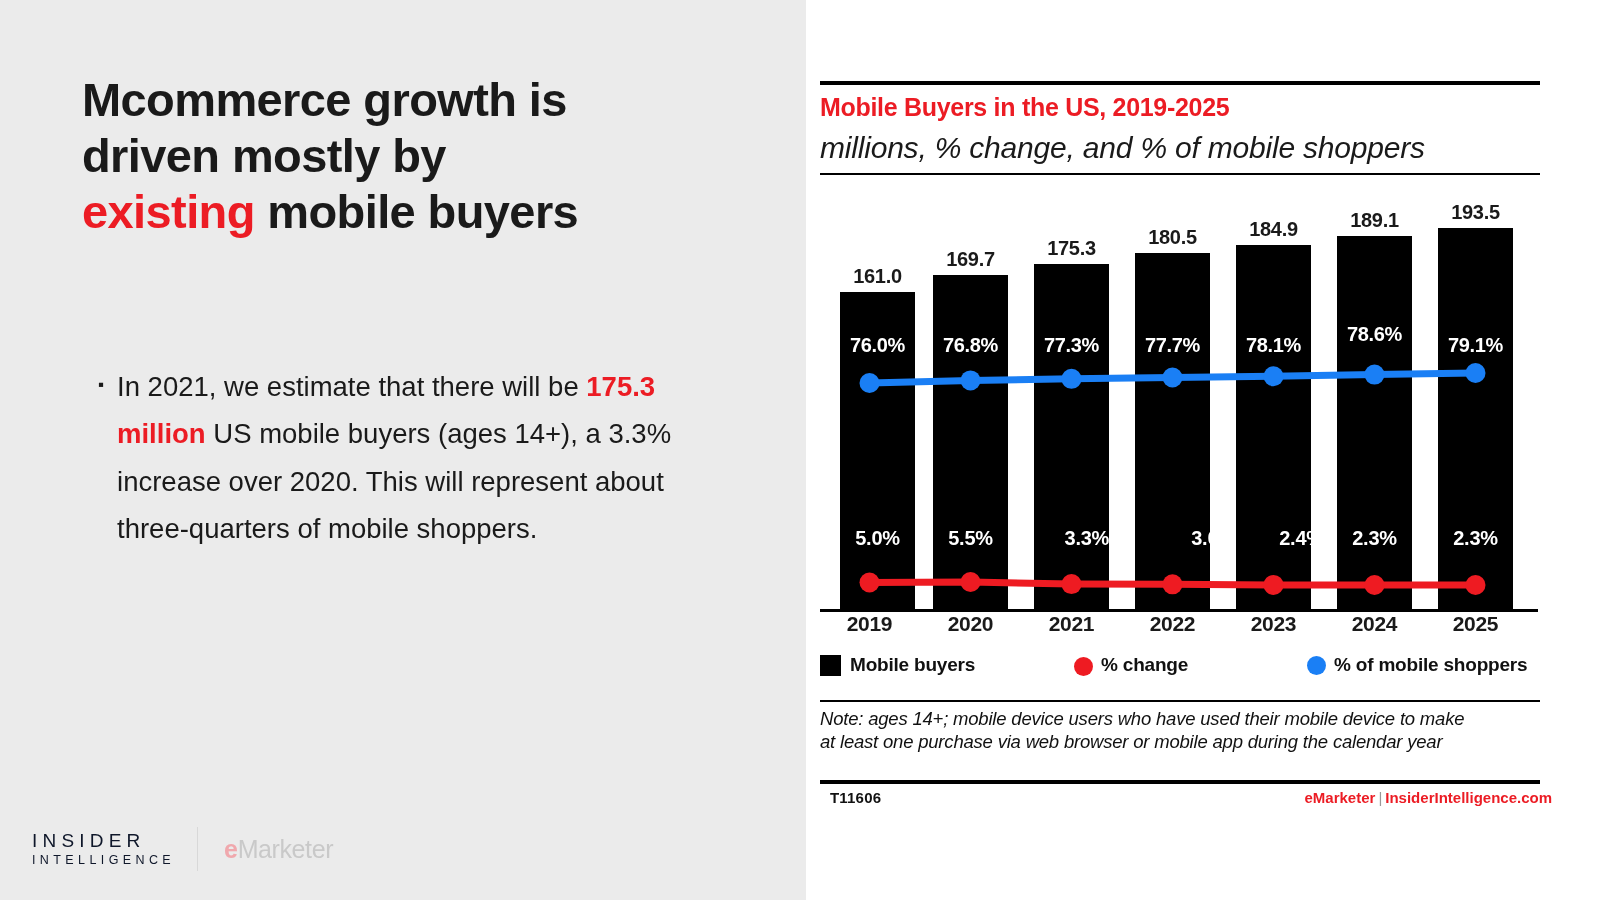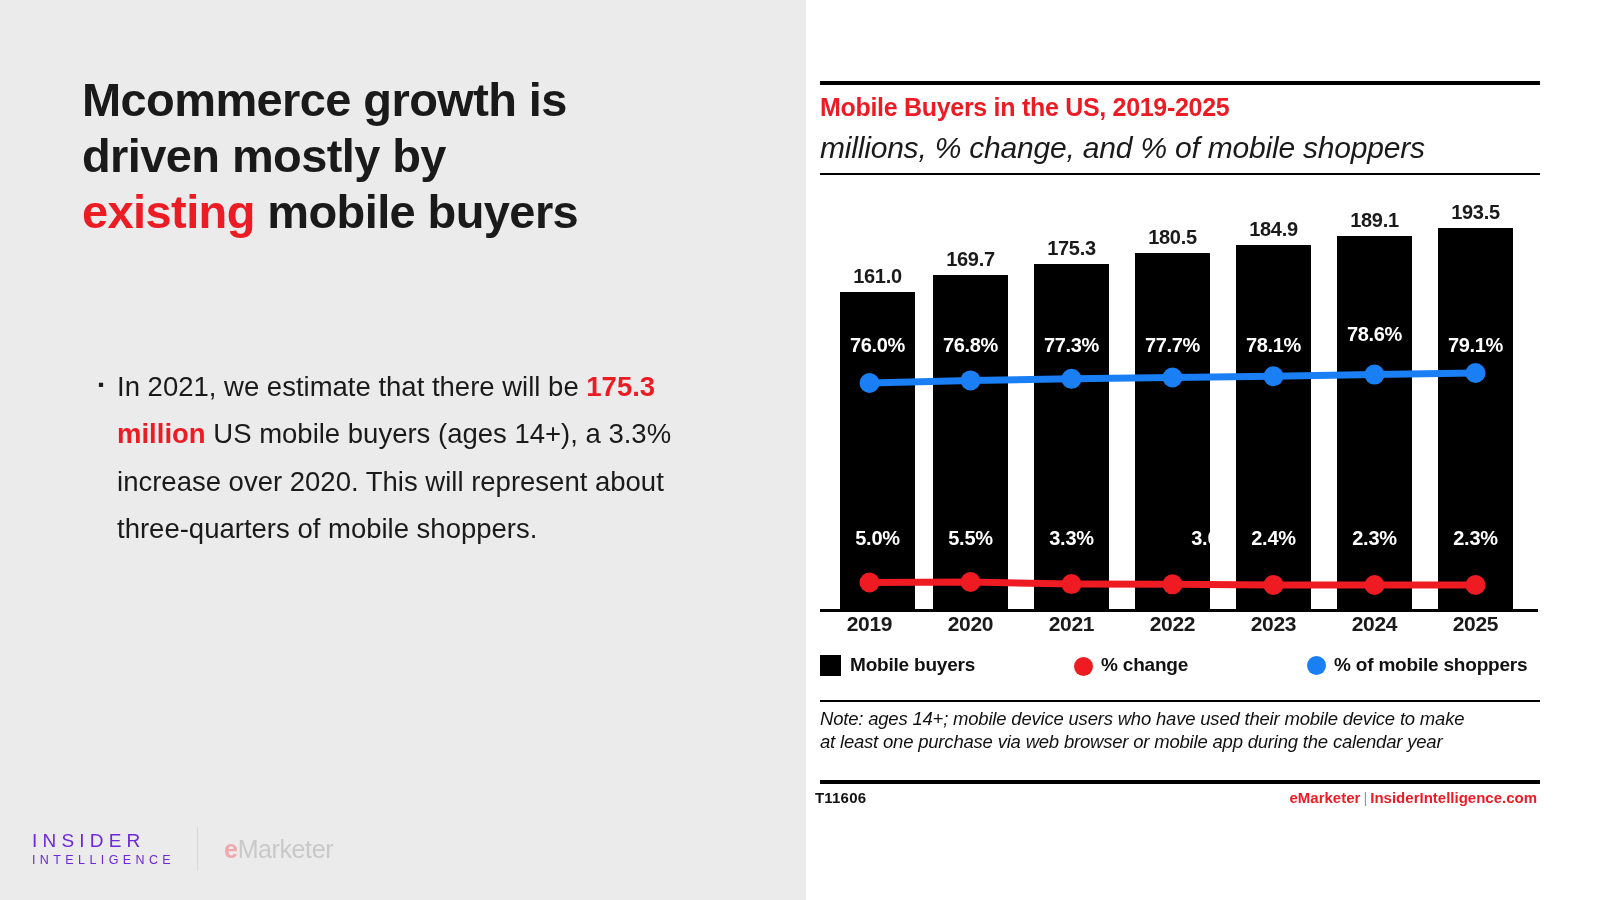--- a/index.html
+++ b/index.html
@@ -73,21 +73,21 @@
     left: 32px;
     bottom: 28px;
     display: flex;
     align-items: center;
     height: 46px;
   }
   .ii-logo {
     display: flex;
     flex-direction: column;
     justify-content: center;
-    color: #6d28d9;
+    color: #0f172a;
   }
   .ii-top {
     font-size: 19px;
     letter-spacing: 5.2px;
     line-height: 1.25;
   }
   .ii-bottom {
     font-size: 12.5px;
     letter-spacing: 4.4px;
     line-height: 1.25;
@@ -253,21 +253,21 @@
     top: 707px;
     width: 726px;
     font-size: 18.5px;
     font-style: italic;
     line-height: 1.27;
     color: #111111;
     letter-spacing: -0.2px;
   }
   .footer {
     position: absolute;
-    left: 9px;
+    left: 24px;
     top: 789px;
     width: 722px;
     display: flex;
     justify-content: space-between;
     align-items: center;
     font-size: 15px;
     font-weight: bold;
   }
   .footer-left { color: #111111; letter-spacing: 0.2px; }
   .footer-right { color: #111111; }
@@ -324,33 +324,33 @@
         <div class="bar-col" style="left: 113px; height: 415px;">
           <div class="bar-value" style="top: 52.6405px;">169.7</div>
           <div class="bar" style="height: 335.36px;"></div>
           <div class="pct-label" style="top: 139px;">76.8%</div>
           <div class="pct-label" style="top: 332px;">5.5%</div>
         </div>
         <div class="bar-col" style="left: 214px; height: 415px;">
           <div class="bar-value" style="top: 41.5738px;">175.3</div>
           <div class="bar" style="height: 346.426px;"></div>
           <div class="pct-label" style="top: 139px;">77.3%</div>
-          <div class="pct-label" style="top: 332px;">3.3%</div>
+          <div class="pct-label" style="top: 332px; text-align: right;">3.3%</div>
         </div>
         <div class="bar-col" style="left: 315px; height: 415px;">
           <div class="bar-value" style="top: 31.2976px;">180.5</div>
           <div class="bar" style="height: 356.702px;"></div>
           <div class="pct-label" style="top: 139px;">77.7%</div>
           <div class="pct-label" style="top: 332px; margin-left: 41px;">3.0%</div>
         </div>
         <div class="bar-col" style="left: 416px; height: 415px;">
           <div class="bar-value" style="top: 22.6024px;">184.9</div>
           <div class="bar" style="height: 365.398px;"></div>
           <div class="pct-label" style="top: 139px;">78.1%</div>
-          <div class="pct-label" style="top: 332px;">2.4%</div>
+          <div class="pct-label" style="top: 332px; padding-left: 28px;">2.4%</div>
         </div>
         <div class="bar-col" style="left: 517px; height: 415px;">
           <div class="bar-value" style="top: 14.3024px;">189.1</div>
           <div class="bar" style="height: 373.698px;"></div>
           <div class="pct-label" style="top: 128px;">78.6%</div>
           <div class="pct-label" style="top: 332px;">2.3%</div>
         </div>
         <div class="bar-col" style="left: 618px; height: 415px;">
           <div class="bar-value" style="top: 5.60714px;">193.5</div>
           <div class="bar" style="height: 382.393px;"></div>

